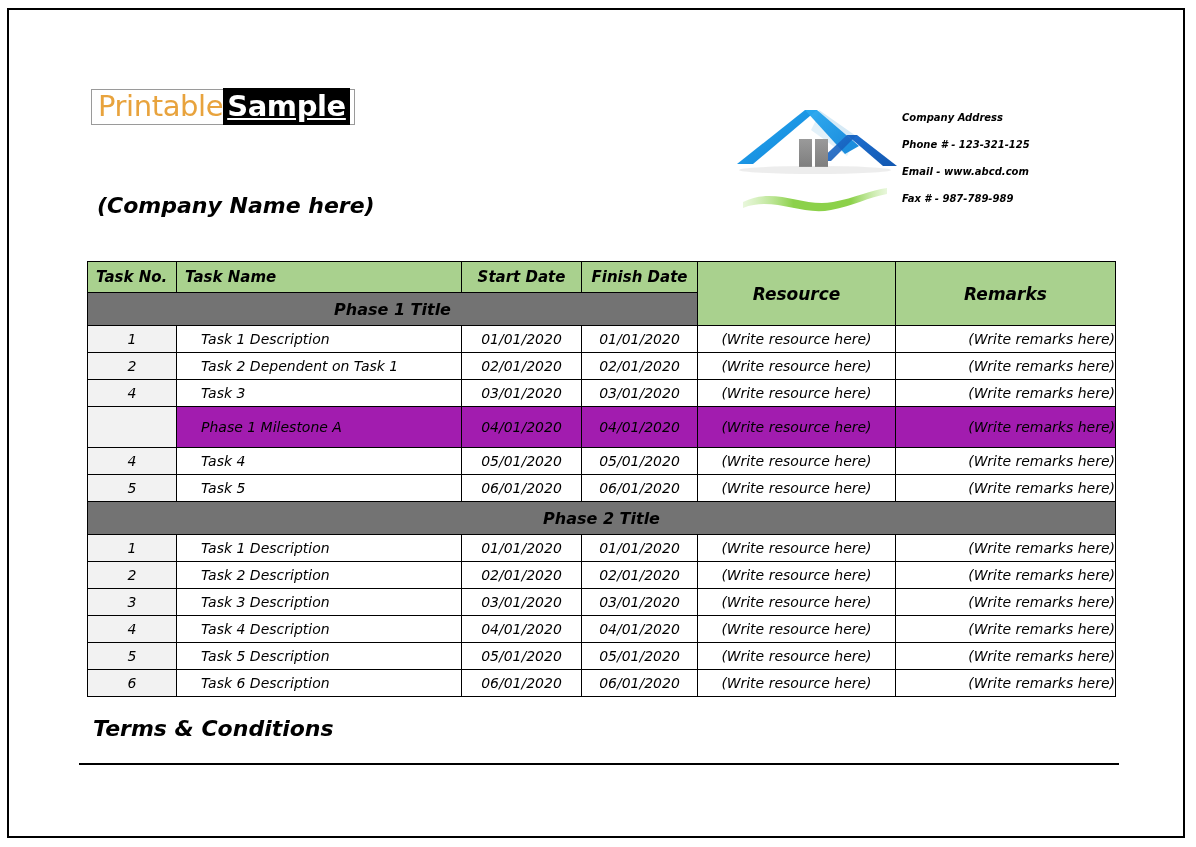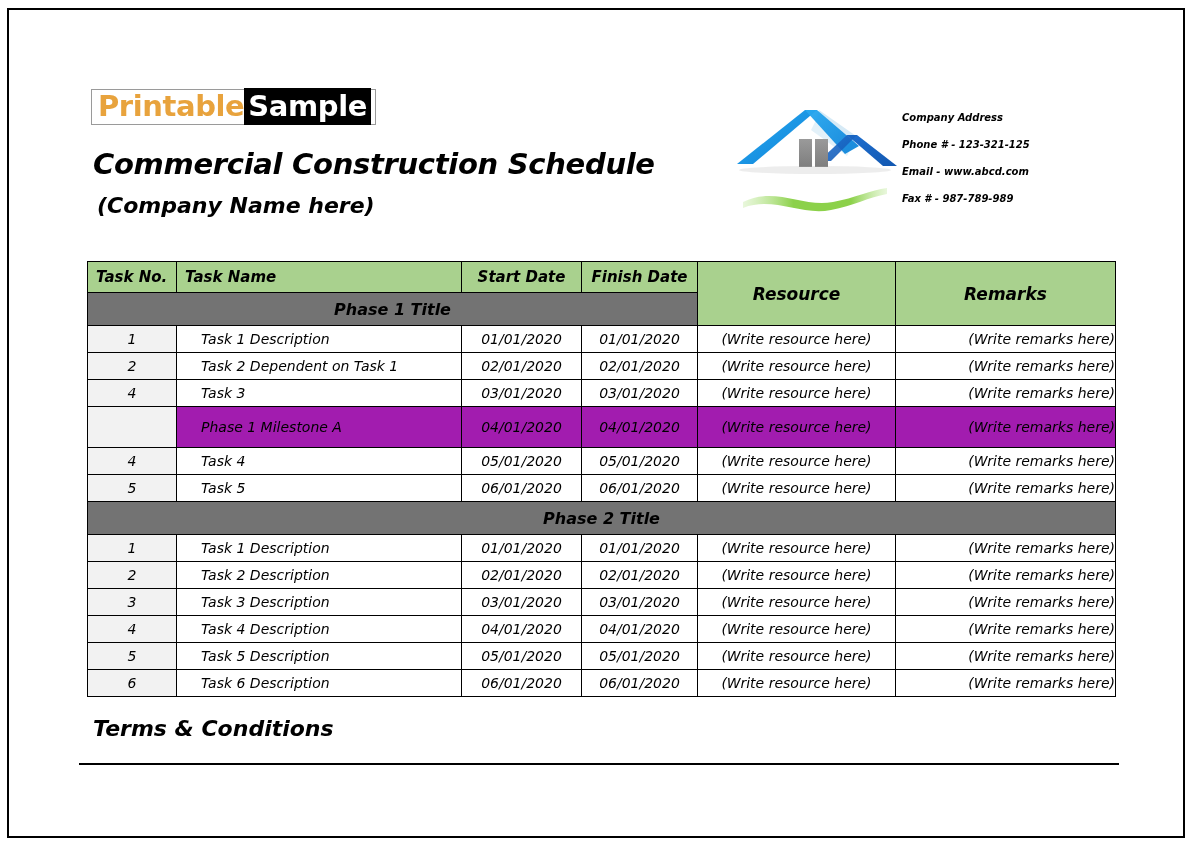--- a/index.html
+++ b/index.html
@@ -41,32 +41,33 @@
     top: 79px;
     border: 1px solid #9a9a9a;
     background: #ffffff;
     padding: 2px 4px 3px 6px;
     line-height: 1;
     white-space: nowrap;
   }
   .logo-printable {
     font-family: "DejaVu Sans", sans-serif;
     font-size: 29px;
-    font-weight: bold;
+    font-weight: normal;
     color: #E8A33D;
     letter-spacing: -0.4px;
   }
   .logo-sample {
     font-family: "DejaVu Sans", sans-serif;
     font-size: 29px;
     font-weight: bold;
     color: #ffffff;
     background: #000000;
     padding: 1px 4px 2px 4px;
     letter-spacing: -0.4px;
+    text-decoration: underline;
   }
 
   .doc-title {
     position: absolute;
     left: 84px;
     top: 137px;
     font-family: "DejaVu Sans", sans-serif;
     font-size: 29px;
     font-weight: bold;
     font-style: italic;
@@ -208,21 +209,20 @@
 <body>
 
 <div class="page">
 
   <div class="header">
 
     <div class="logo-box">
       <span class="logo-printable">Printable</span><span class="logo-sample">Sample</span>
     </div>
 
-    <div class="doc-title">Commercial Construction Schedule</div>
     <div class="doc-subtitle">(Company Name here)</div>
 
     <div class="house-logo">
       <svg width="176" height="120" viewBox="0 0 176 120" xmlns="http://www.w3.org/2000/svg">
         <defs>
           <linearGradient id="gLight" x1="0" y1="0" x2="1" y2="1">
             <stop offset="0%" stop-color="#28A9F0"></stop>
             <stop offset="100%" stop-color="#0E82D8"></stop>
           </linearGradient>
           <linearGradient id="gDark" x1="0" y1="0" x2="1" y2="1">

